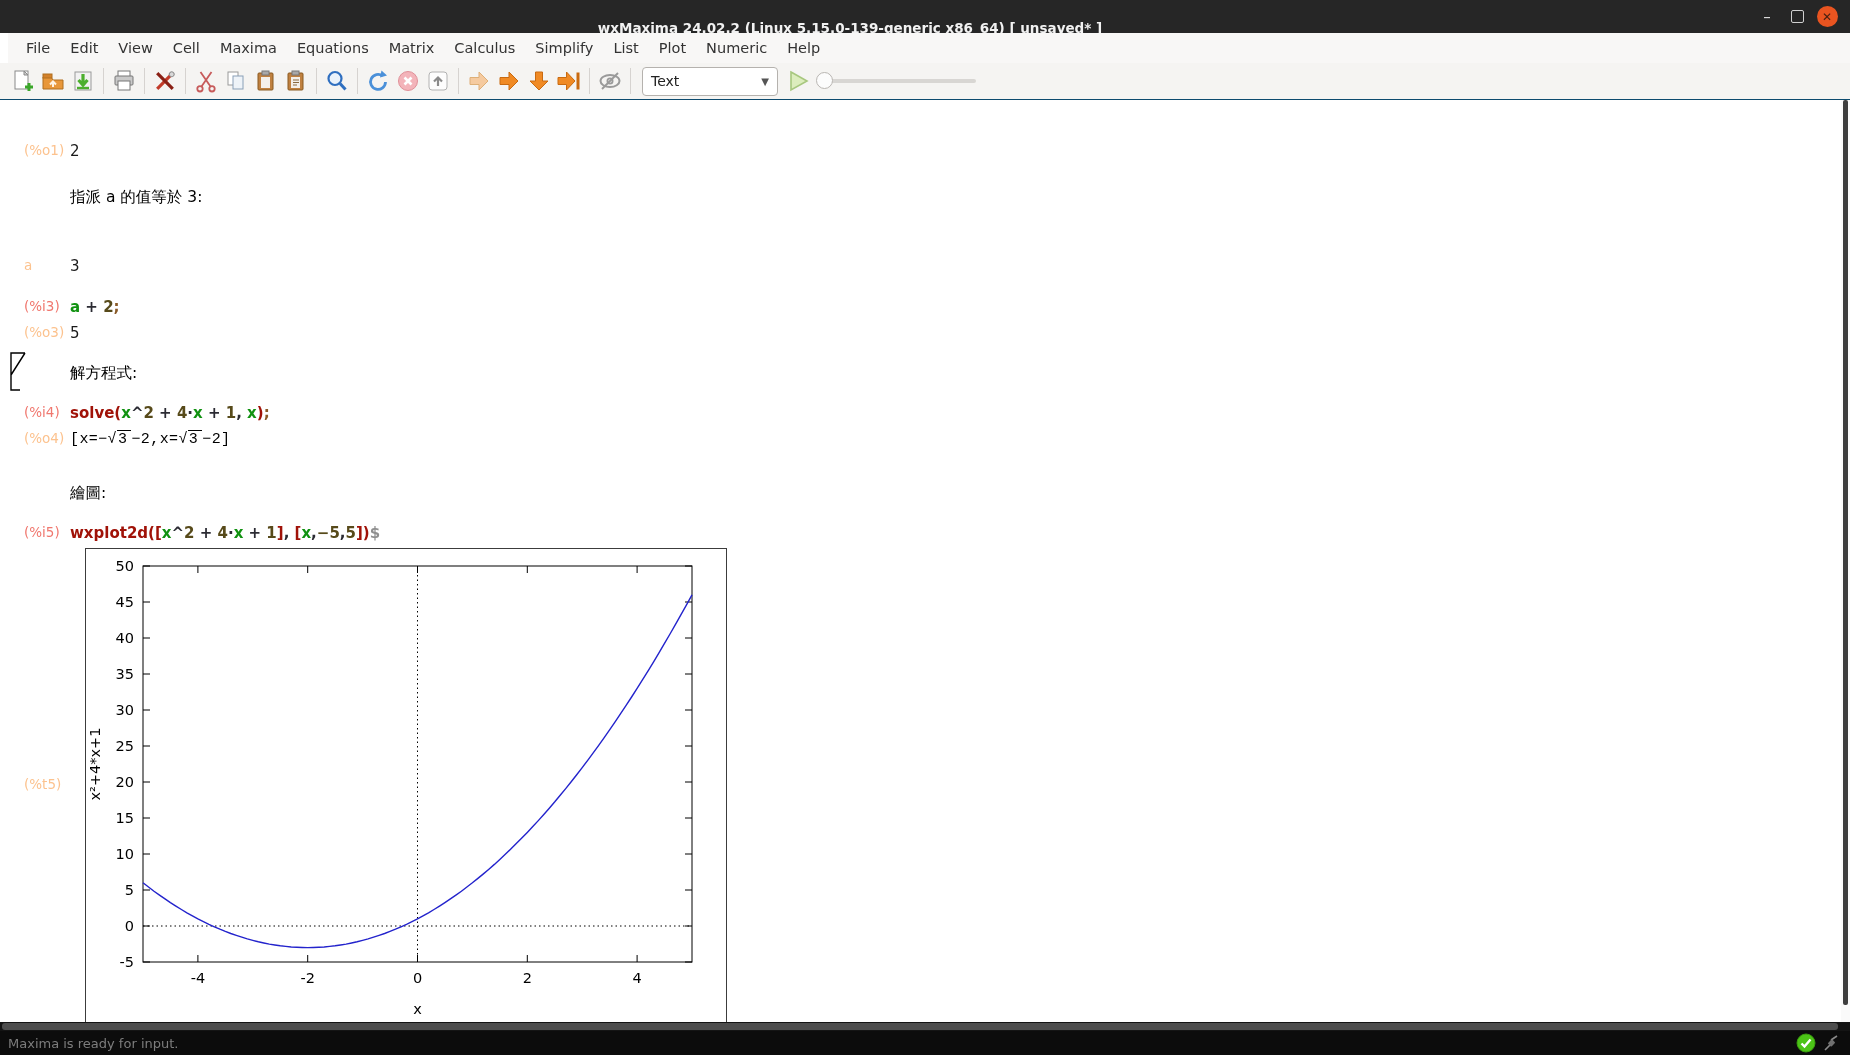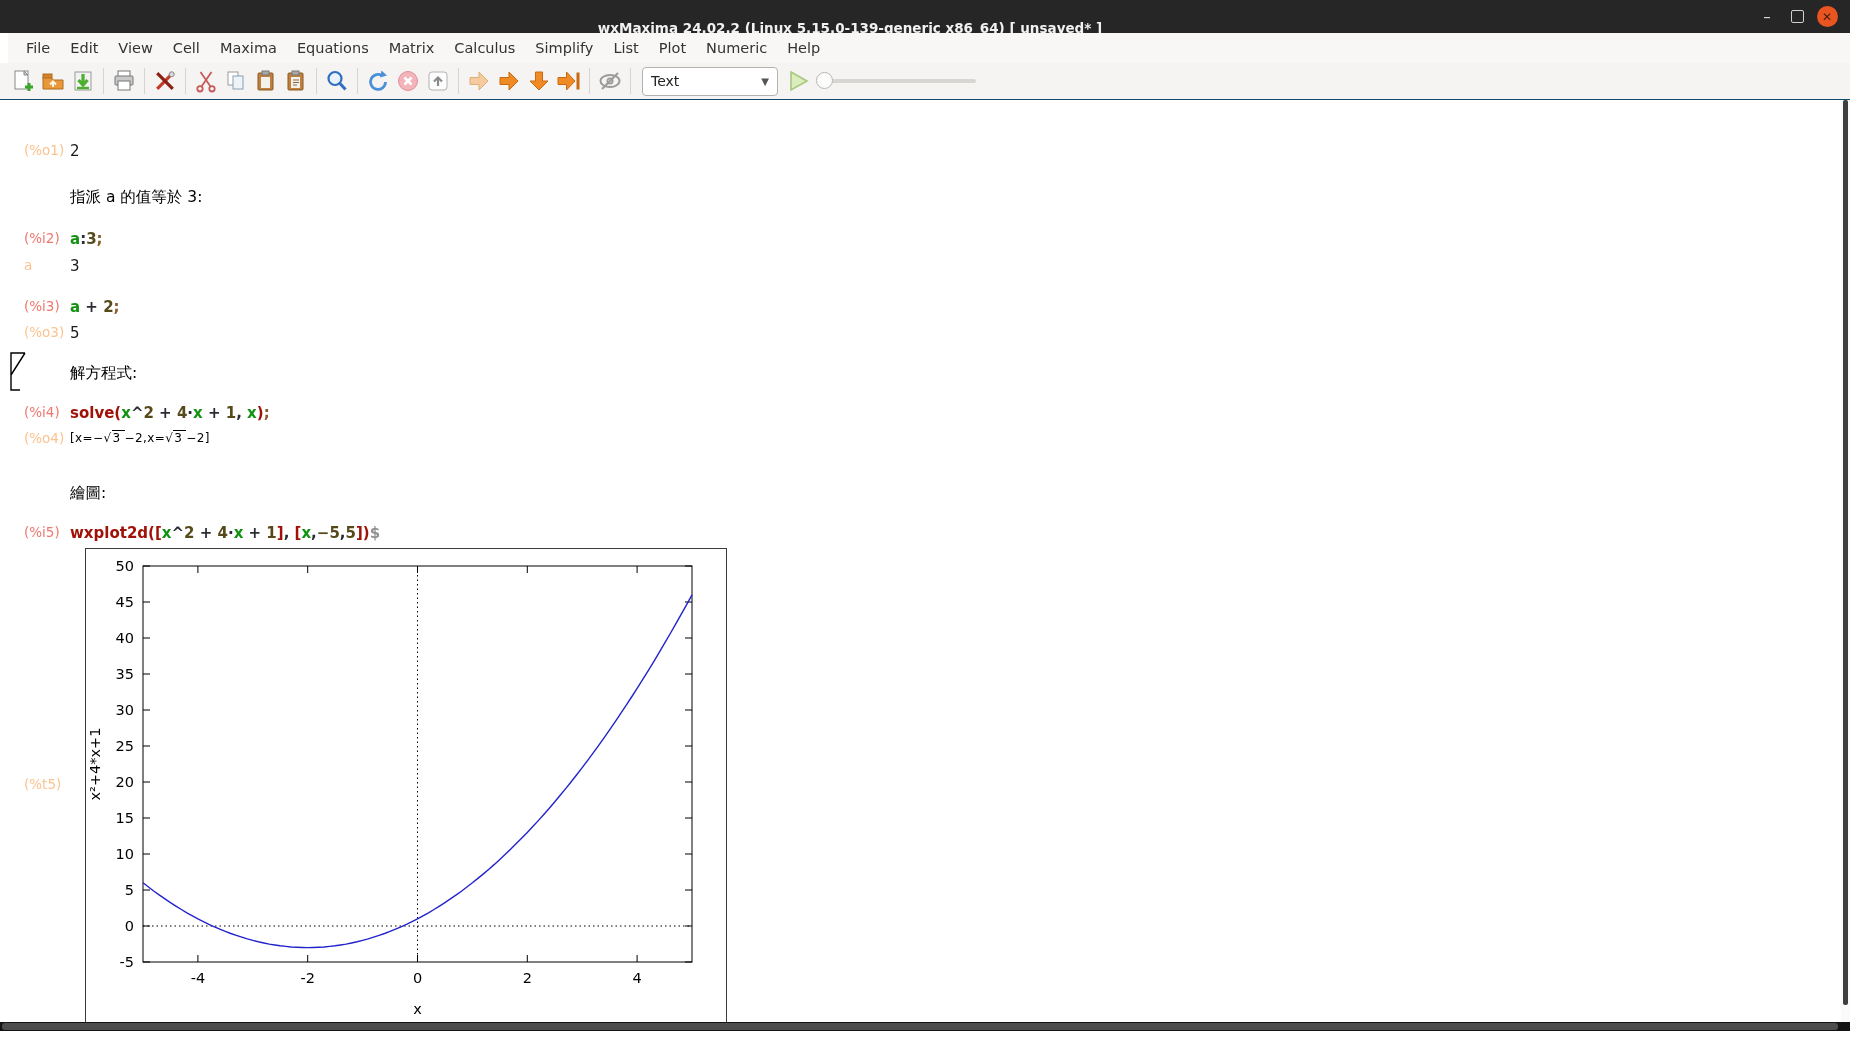--- a/index.html
+++ b/index.html
@@ -48,21 +48,21 @@
   .lbl-out{color:#fcc28e;}
   .cell-content{position:absolute;left:70px;top:0;font-size:15px;color:#1a1a1a;white-space:pre;}
   .code{font-weight:bold;font-size:15px;}
   .tk-fn{color:#a01208;}
   .tk-var{color:#119211;}
   .tk-num{color:#574a1a;}
   .tk-op{color:#2b2b33;}
   .tk-end{color:#8a5a28;}
   .tk-dollar{color:#8f8f8f;font-weight:bold;}
   .cjk{font-size:15.5px;color:#000;}
-  .mathout{font-size:12px;letter-spacing:.4px;color:#000;}
+  .mathout{font-size:15px;letter-spacing:.4px;color:#000;font-family:Liberation Mono, monospace;}
   .sq{display:inline-block;}
   .rad{display:inline-block;border-top:1.6px solid #000;padding:0 4px 0 1px;}
   .bracket-svg{position:absolute;left:8px;top:-12px;}
 
   .plotwrap{position:absolute;left:85px;top:0;width:640px;height:520px;border:1px solid #3c3c3c;background:#fff;}
   .lbl-img{top:228px;}
 
   
   .vscroll{position:absolute;left:1841px;top:100px;width:9px;height:922px;background:#fafafa;}
   .vthumb{position:absolute;left:2px;top:0;width:5px;height:905px;background:#3e3e3e;border-radius:2px;}
@@ -263,24 +263,20 @@
     </div>
   </div>
 
   <div class="worksheet">
       <div class="cell-row" style="top: 42px;">
         <span class="lbl lbl-out">(%o1)</span>
         <span class="cell-content">2</span>
       </div>
       <div class="cell-row" style="top: 87px; text-decoration: underline;">
         <span class="cell-content cjk">指派 a 的值等於 3:</span>
-      </div>
-      <div class="cell-row" style="top: 130px;">
-        <span class="lbl lbl-in">(%i2)</span>
-        <span class="cell-content code"><span class="tk-var">a</span><span class="tk-op">:</span><span class="tk-num">3</span><span class="tk-end">;</span></span>
       </div>
       <div class="cell-row" style="top: 157px;">
         <span class="lbl lbl-out">a</span>
         <span class="cell-content">3</span>
       </div>
       <div class="cell-row" style="top: 198px;">
         <span class="lbl lbl-in">(%i3)</span>
         <span class="cell-content code"><span class="tk-var">a</span><span class="tk-op"> + </span><span class="tk-num">2</span><span class="tk-end">;</span></span>
       </div>
       <div class="cell-row" style="top: 224px;">
@@ -355,14 +351,27 @@
       </div>
     </div>
 
   <div class="vscroll">
       <div class="vthumb"></div>
     </div>
   <div class="hscroll">
       <div class="hthumb"></div>
     </div>
 
+  <div class="statusbar">
+    <span>Maxima is ready for input.</span>
+    <div class="status-icons">
+      <svg width="20" height="20">
+          <circle cx="10" cy="10" r="9" fill="#4cc417" stroke="#3aa00e"></circle>
+          <path d="M5.5 10.5 l3 3 6 -7" stroke="#ffffff" stroke-width="2.4" fill="none"></path>
+        </svg>
+      <svg width="18" height="20">
+          <path d="M3 17 L9 11 M9 7 L15 3" stroke="#8a8a8a" stroke-width="1.6"></path>
+          <rect x="7" y="7" width="5" height="6" rx="1" transform="rotate(45 9.5 10)" fill="#6f6f6f"></rect>
+        </svg>
+    </div>
+  </div>
 
 </div>
 
 </body></html>

